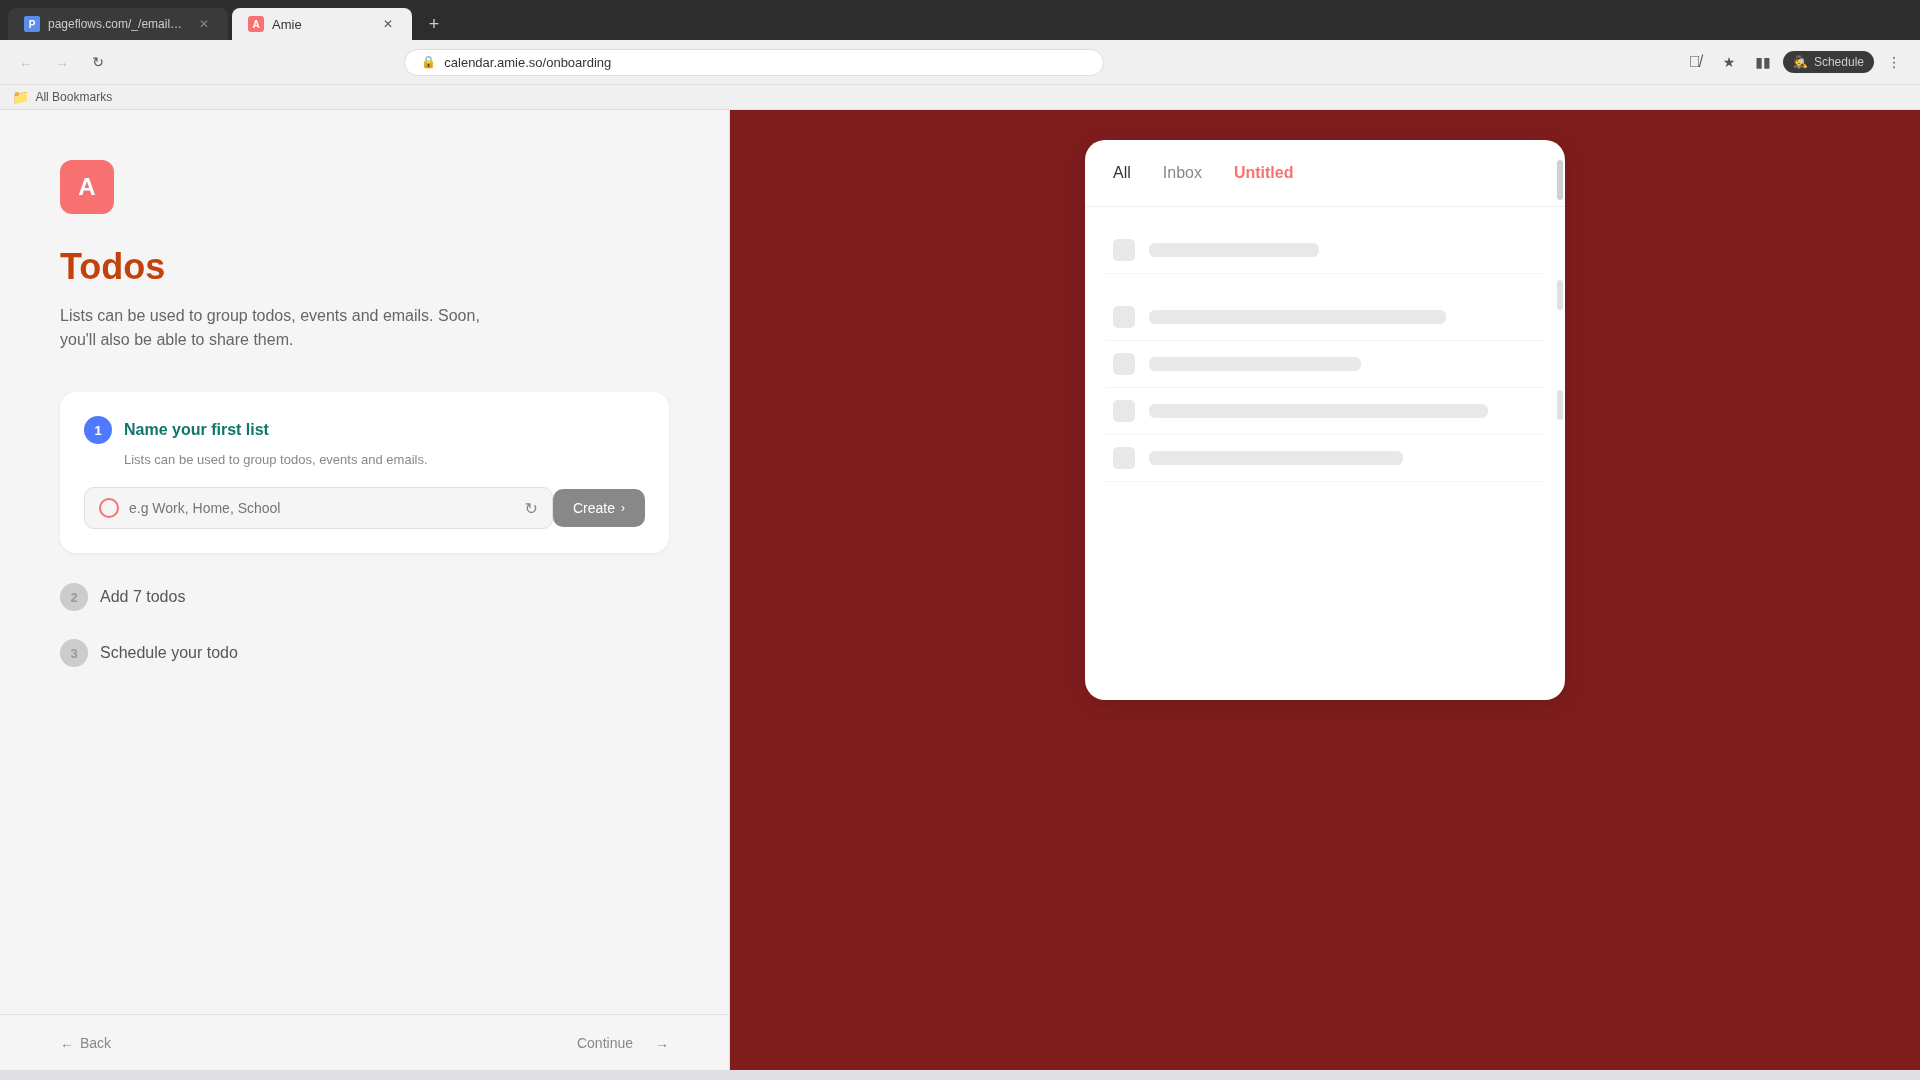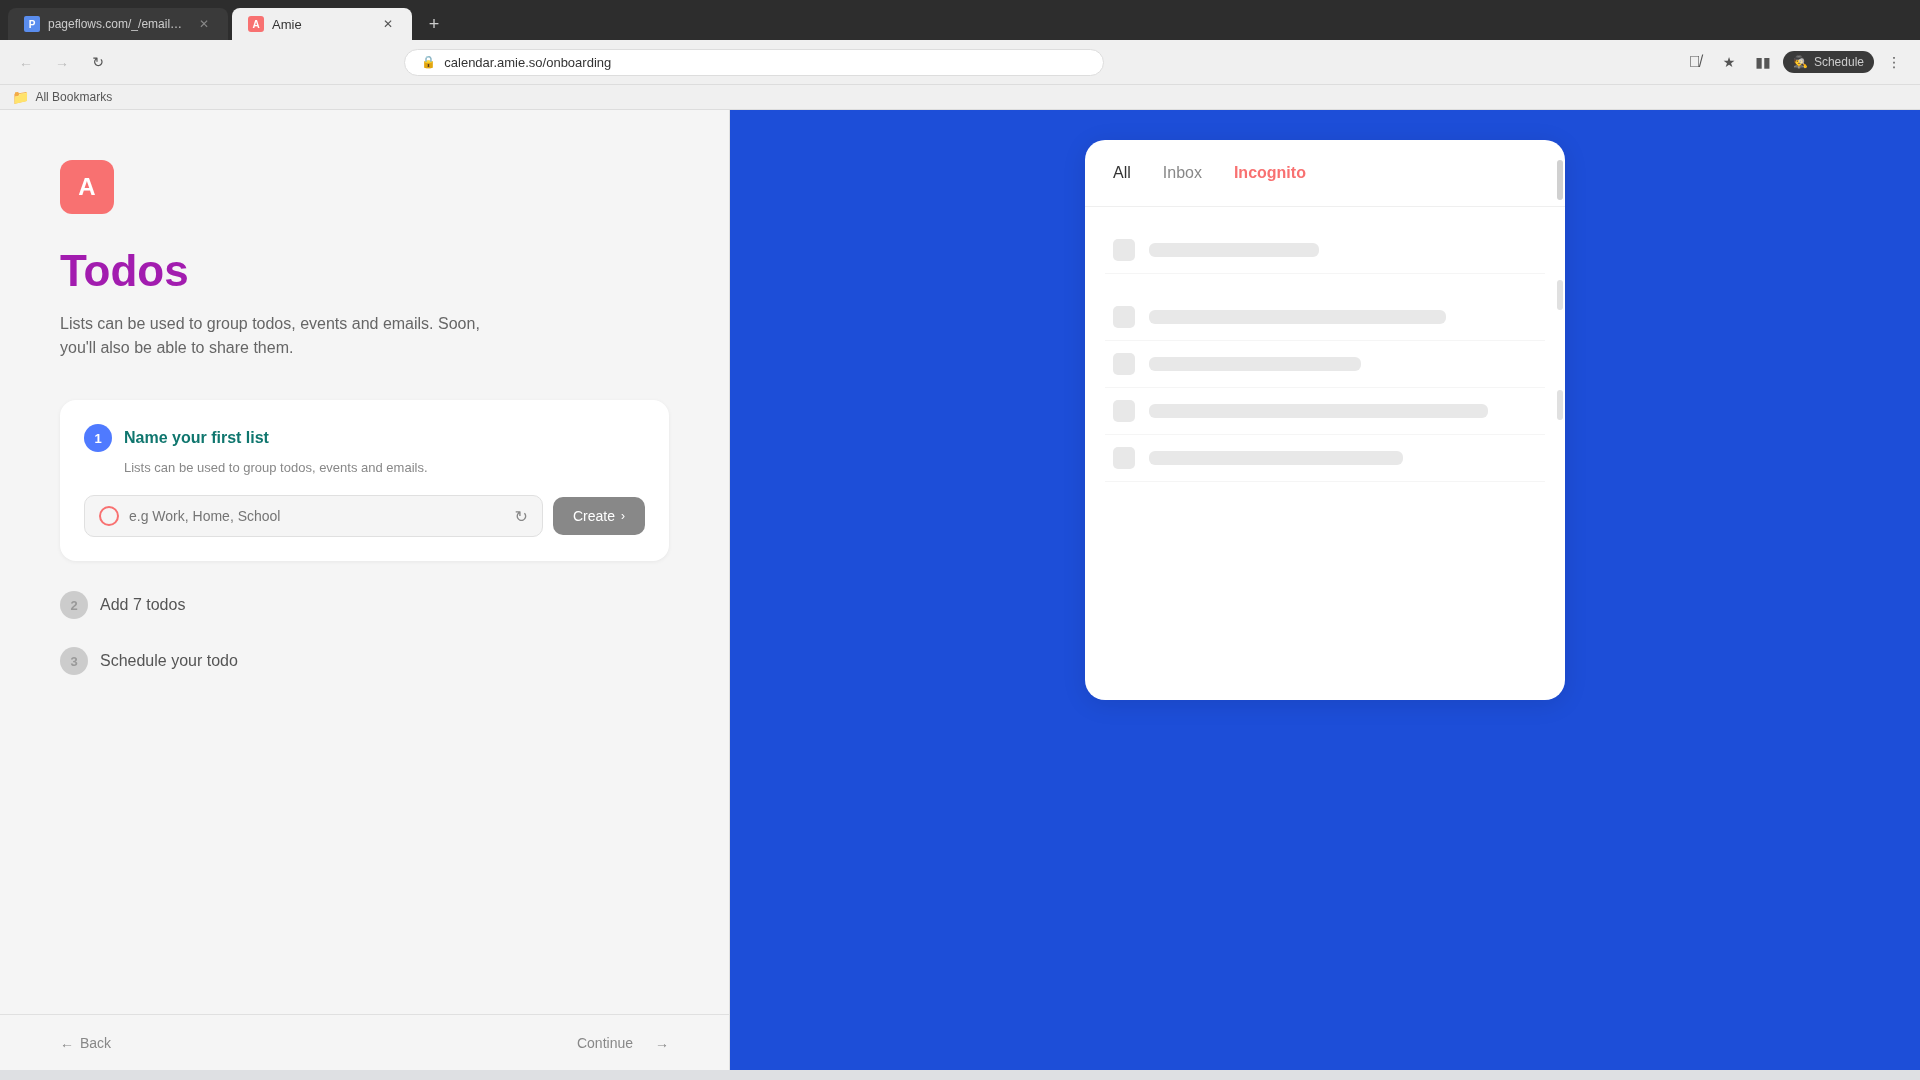--- a/index.html
+++ b/index.html
@@ -22,50 +22,50 @@
     .incognito-badge { display: flex; align-items: center; gap: 6px; background: #3a3a3a; color: #ccc; padding: 4px 10px; border-radius: 12px; font-size: 12px; }
     .bookmarks-bar { background: #f0f0f0; padding: 4px 12px; border-bottom: 1px solid #ddd; display: flex; align-items: center; gap: 6px; font-size: 12px; color: #555; }
     .bookmarks-bar-icon { font-size: 14px; }
 
     
     .page-wrapper { display: flex; height: calc(1080px - 120px); background: #fff; }
 
     
     .left-panel { width: 730px; background: #f5f5f5; padding: 50px 60px; position: relative; border-right: 1px solid #e0e0e0; }
     .app-logo { width: 54px; height: 54px; background: #f87171; border-radius: 12px; display: flex; align-items: center; justify-content: center; font-size: 24px; color: white; font-weight: bold; margin-bottom: 32px; }
-    .page-title { font-size: 44px; font-weight: 700; color: #a21caf; margin-bottom: 16px; }
+    .page-title { font-size: 36px; font-weight: 700; color: #c2410c; margin-bottom: 16px; }
     .page-description { font-size: 16px; color: #666; line-height: 1.5; margin-bottom: 40px; max-width: 420px; }
 
     
     .step-card { background: white; border-radius: 16px; padding: 24px; margin-bottom: 16px; box-shadow: 0 1px 4px rgba(0,0,0,0.06); }
     .step-header { display: flex; align-items: center; gap: 12px; margin-bottom: 8px; }
     .step-number { width: 28px; height: 28px; border-radius: 50%; display: flex; align-items: center; justify-content: center; font-size: 13px; font-weight: 700; color: white; flex-shrink: 0; }
     .step-number.active { background: #4f7aff; }
     .step-number.inactive { background: #ccc; color: #999; }
     .step-title { font-size: 16px; font-weight: 600; color: #0f766e; }
     .step-subtitle { font-size: 13px; color: #888; margin-left: 40px; margin-bottom: 20px; }
-    .step-input-row { display: flex; align-items: center; gap: 10px; margin-left: 0; }
+    .step-input-row { display: flex; align-items: center; margin-left: 0; }
     .list-input-wrapper { flex: 1; background: #f5f5f5; border: 1.5px solid #e0e0e0; border-radius: 10px; padding: 10px 14px; display: flex; align-items: center; gap: 10px; }
     .list-input-circle { width: 20px; height: 20px; border-radius: 50%; border: 2px solid #f87171; flex-shrink: 0; }
     .list-input { border: none; background: transparent; font-size: 14px; color: #999; outline: none; flex: 1; }
     .refresh-icon { color: #888; font-size: 16px; cursor: pointer; }
     .create-btn { background: #888; color: white; border: none; border-radius: 10px; padding: 11px 20px; font-size: 14px; font-weight: 500; cursor: pointer; display: flex; align-items: center; gap: 6px; white-space: nowrap; }
     .create-btn-arrow { font-size: 12px; }
 
     
     .simple-step { display: flex; align-items: center; gap: 12px; padding: 14px 0; }
     .simple-step-title { font-size: 16px; color: #555; font-weight: 500; }
 
     
     .bottom-bar { position: absolute; bottom: 0; left: 0; right: 0; height: 56px; background: #f5f5f5; border-top: 1px solid #e0e0e0; display: flex; align-items: center; padding: 0 60px; justify-content: space-between; }
     .back-btn { display: flex; align-items: center; gap: 6px; font-size: 14px; color: #888; cursor: pointer; }
     .continue-btn { display: flex; align-items: center; gap: 22px; font-size: 14px; color: #888; cursor: pointer; }
 
     
-    .right-panel { flex: 1; background: #1d4ed8; display: flex; align-items: flex-start; justify-content: center; padding: 30px 20px; }
+    .right-panel { flex: 1; background: #7f1d1d; display: flex; align-items: flex-start; justify-content: center; padding: 30px 20px; }
     .todo-preview-card { background: white; border-radius: 20px; box-shadow: 0 4px 24px rgba(0,0,0,0.10); width: 480px; padding: 24px 0; min-height: 560px; }
     .preview-tabs { display: flex; align-items: center; gap: 32px; padding: 0 28px 20px; border-bottom: 1px solid #efefef; }
     .preview-tab { font-size: 16px; font-weight: 500; color: #888; cursor: pointer; padding-bottom: 4px; }
     .preview-tab.active { color: #f87171; font-weight: 600; }
     .preview-tab-all { color: #333; }
 
     
     .skeleton-list { padding: 20px 20px 0; }
     .skeleton-row { display: flex; align-items: center; gap: 14px; padding: 12px 8px; border-bottom: 1px solid #f5f5f5; }
     .skeleton-checkbox { width: 22px; height: 22px; border-radius: 5px; background: #e8e8e8; flex-shrink: 0; }
@@ -168,21 +168,21 @@
       </div>
     </div>
   </div>
 
   <div class="right-panel">
     <div class="todo-preview-card" style="position:relative;">
 
       <div class="preview-tabs">
         <span class="preview-tab preview-tab-all">All</span>
         <span class="preview-tab">Inbox</span>
-        <span class="preview-tab active">Incognito</span>
+        <span class="preview-tab active">Untitled</span>
       </div>
 
       <div class="skeleton-list">
 
         <div class="skeleton-row">
           <div class="skeleton-checkbox"></div>
           <div class="skeleton-bar w-40"></div>
         </div>
 
         <div class="skeleton-row" style="margin-top:20px;">

